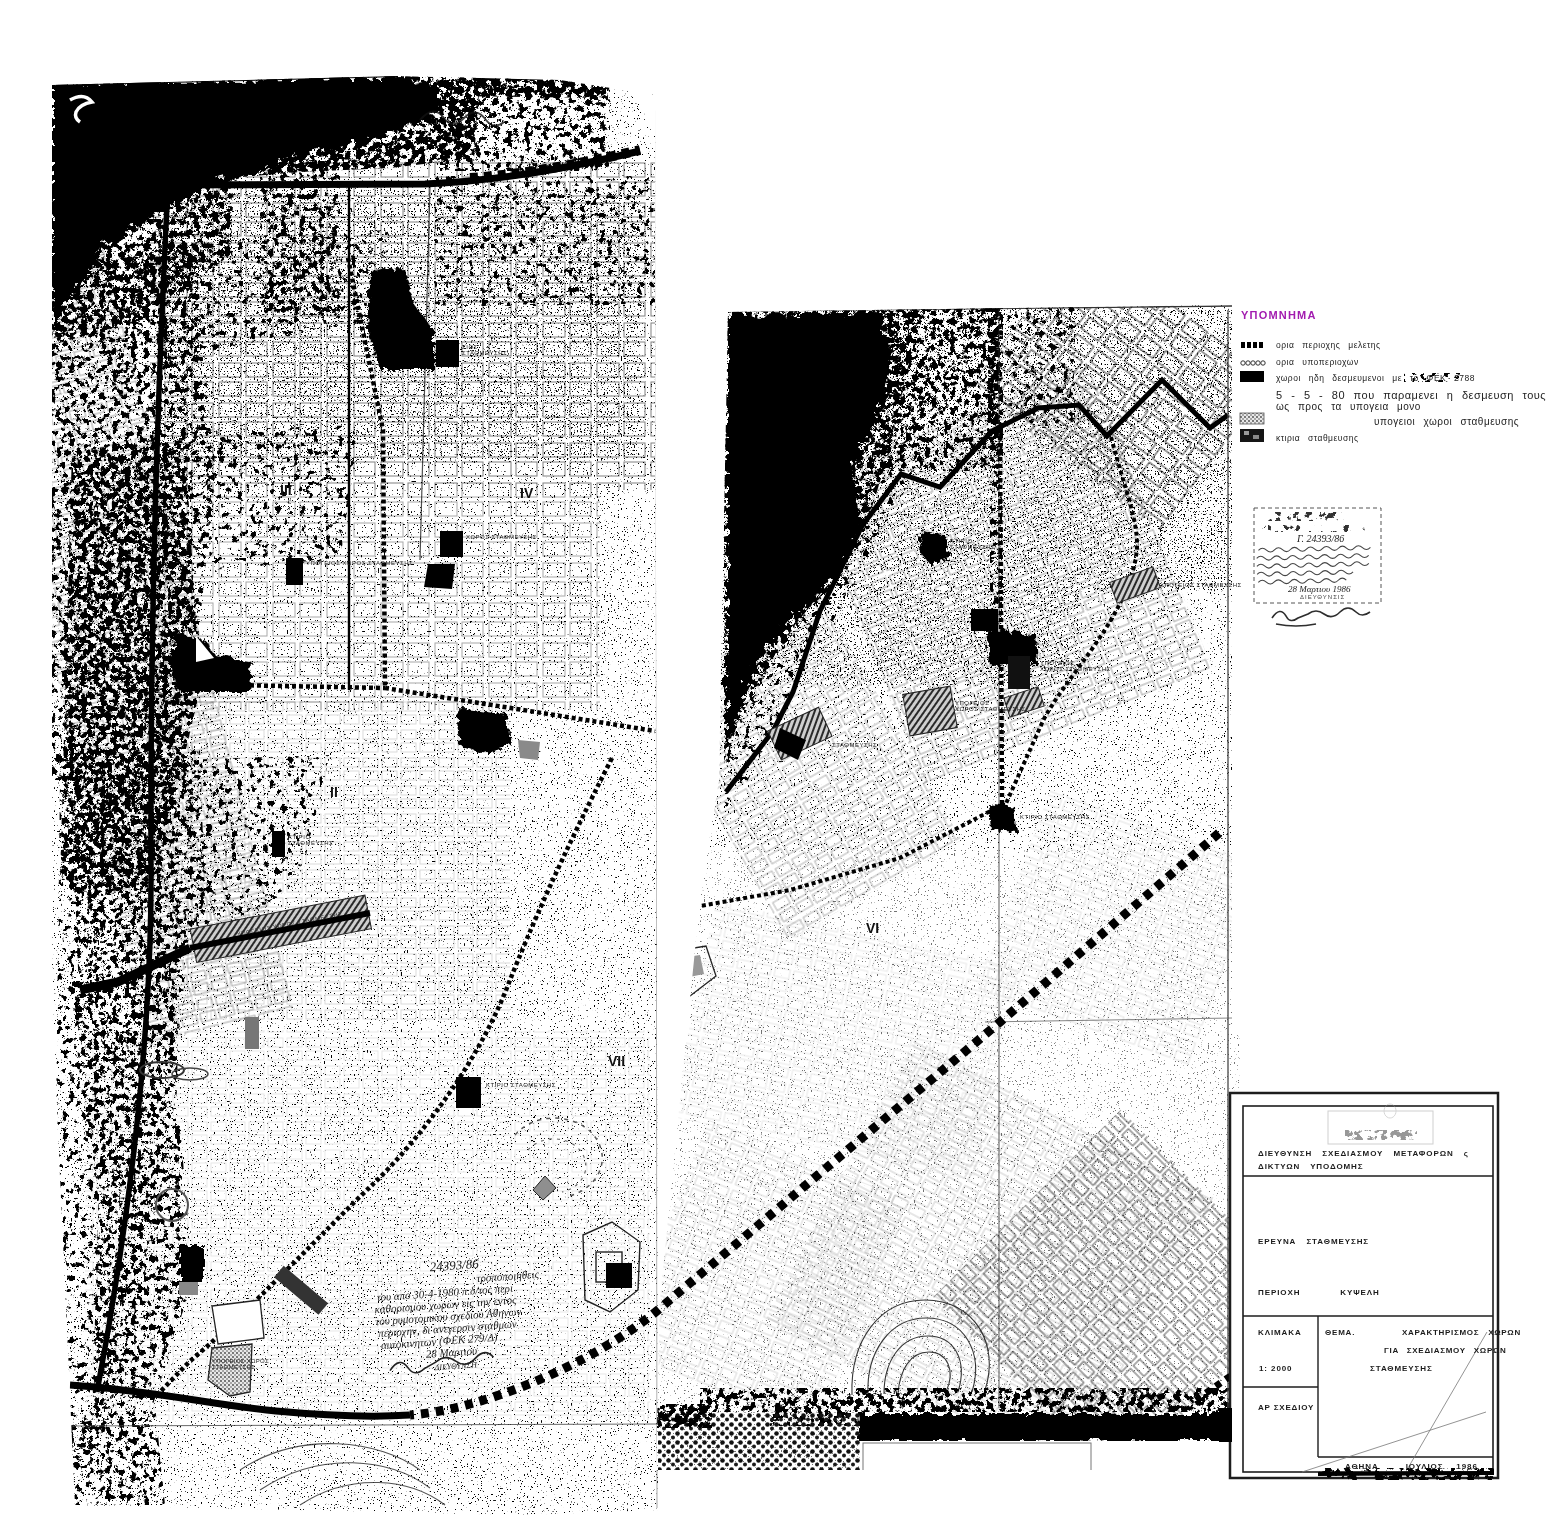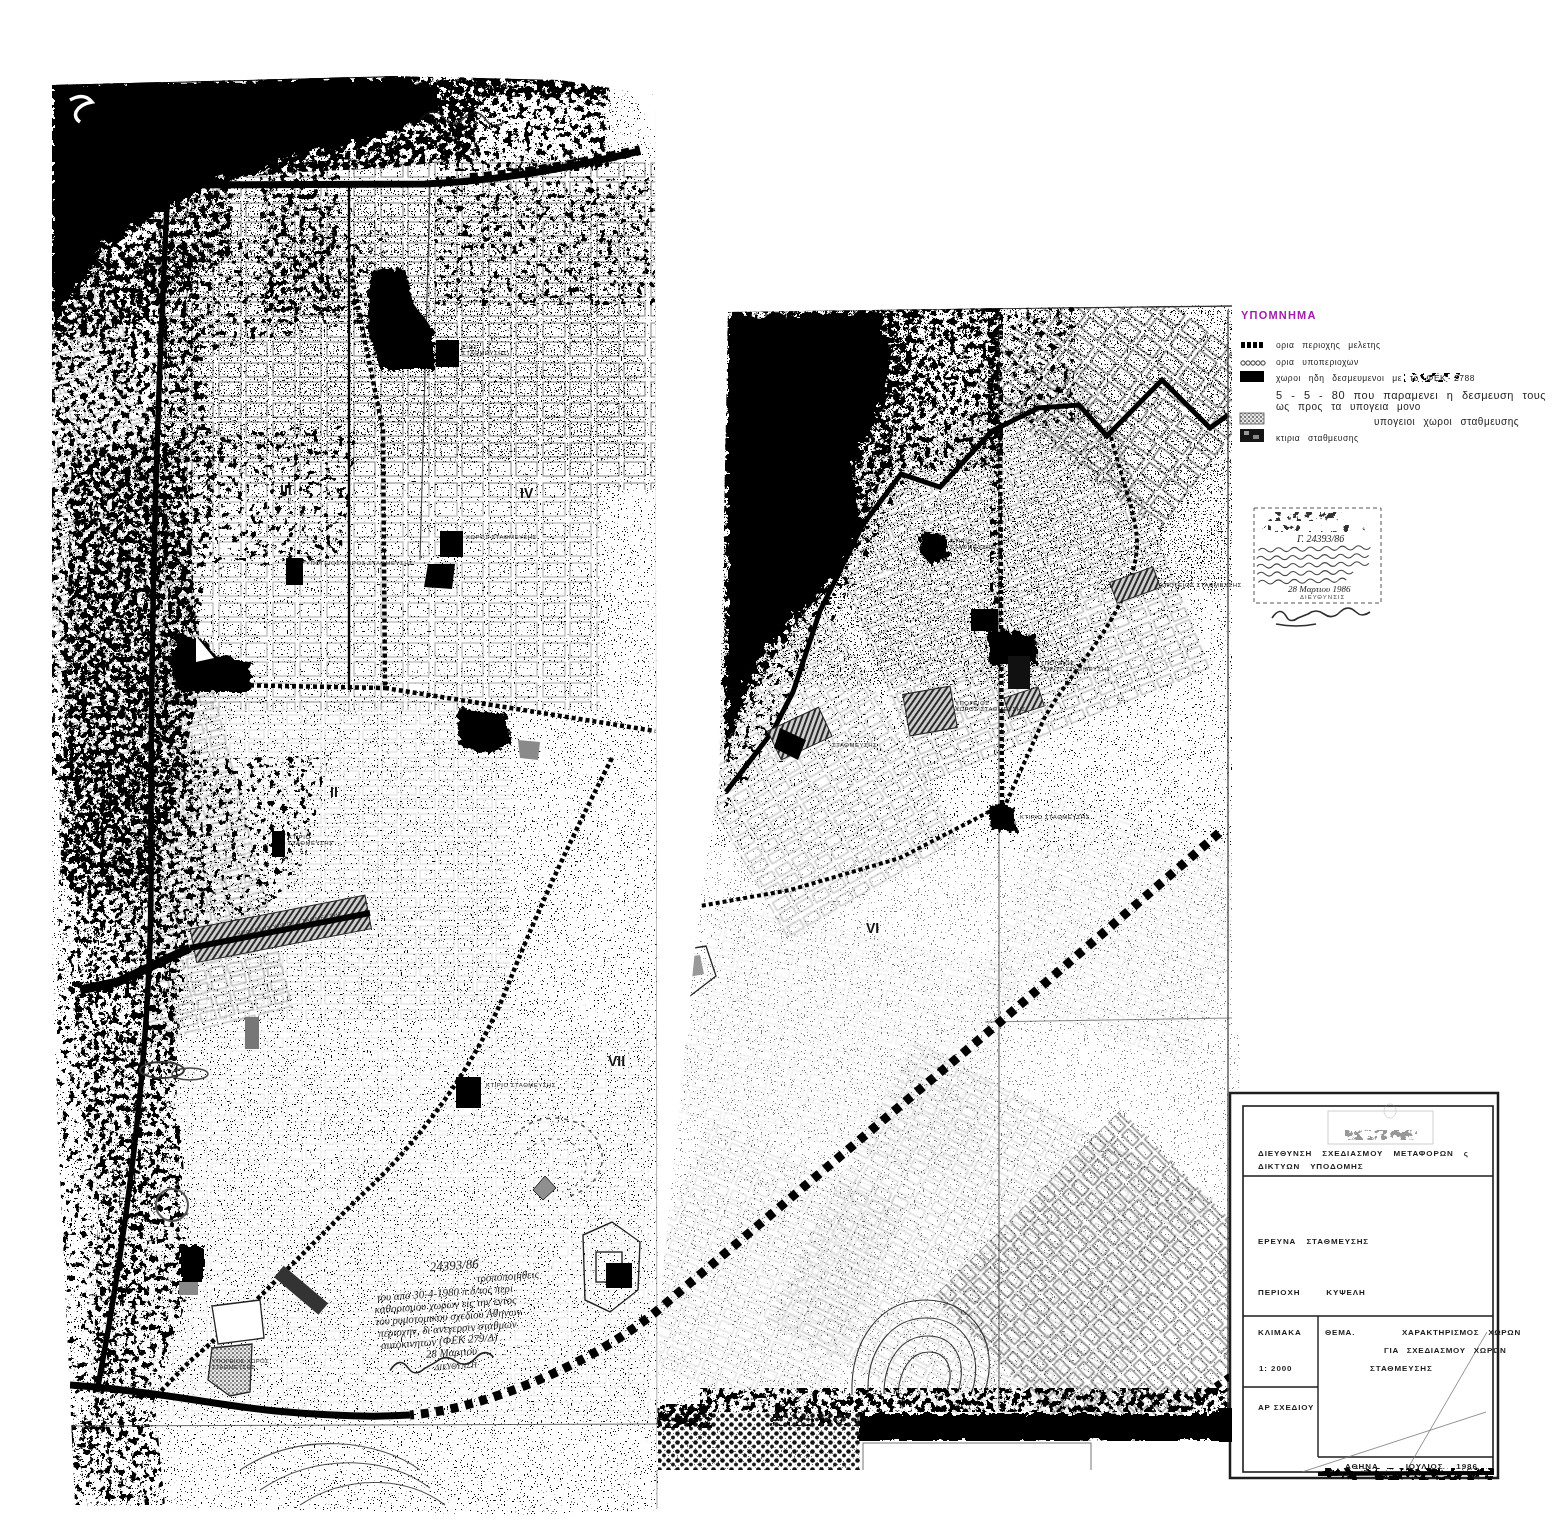--- a/index.html
+++ b/index.html
@@ -524,21 +524,21 @@
 <div class="t" style="left:1288px;top:584px;font-size:9px;font-style:italic;font-family:'Liberation Serif',serif;color:#222;">28 Μαρτιου 1986</div>
 
 <div class="t" style="left:1300px;top:594px;font-size:6px;letter-spacing:1px;color:#444;">ΔΙΕΥΘΥΝΣΙΣ</div>
 
 <div class="t" style="left:1258px;top:1149px;font-size:8px;font-weight:bold;letter-spacing:0.9px;word-spacing:7px;color:#1b1b1b;">ΔΙΕΥΘΥΝΣΗ ΣΧΕΔΙΑΣΜΟΥ ΜΕΤΑΦΟΡΩΝ ς</div>
 
 <div class="t" style="left:1258px;top:1162px;font-size:8px;font-weight:bold;letter-spacing:0.9px;word-spacing:7px;color:#1b1b1b;text-align:center;">ΔΙΚΤΥΩΝ ΥΠΟΔΟΜΗΣ</div>
 
 <div class="t" style="left:1258px;top:1209px;font-size:8px;font-weight:bold;letter-spacing:0.9px;word-spacing:7px;color:#1b1b1b;margin-top:28px;">ΕΡΕΥΝΑ ΣΤΑΘΜΕΥΣΗΣ</div>
 
-<div class="t" style="left:1258px;top:1288px;font-size:8px;font-weight:bold;letter-spacing:0.9px;color:#1b1b1b;">ΠΕΡΙΟΧΗ<span style="padding-left:26px;">ΚΥΨΕΛΗ</span></div>
+<div class="t" style="left:1258px;top:1288px;font-size:8px;font-weight:bold;letter-spacing:0.9px;color:#1b1b1b;">ΠΕΡΙΟΧΗ<span style="padding-left:40px;">ΚΥΨΕΛΗ</span></div>
 
 <div class="t" style="left:1258px;top:1328px;font-size:8px;font-weight:bold;letter-spacing:0.9px;color:#1b1b1b;">ΚΛΙΜΑΚΑ</div>
 
 <div class="t" style="left:1259px;top:1364px;font-size:8px;font-weight:bold;letter-spacing:0.9px;color:#1b1b1b;">1: 2000</div>
 
 <div class="t" style="left:1258px;top:1403px;font-size:8px;font-weight:bold;letter-spacing:0.8px;color:#1b1b1b;">ΑΡ ΣΧΕΔΙΟΥ</div>
 
 <div class="t" style="left:1325px;top:1328px;font-size:8px;font-weight:bold;letter-spacing:0.8px;color:#1b1b1b;">ΘΕΜΑ.</div>
 
 <div class="t" style="left:1370px;top:1328px;font-size:8px;font-weight:bold;letter-spacing:0.7px;word-spacing:6px;color:#1b1b1b;margin-left:32px;">ΧΑΡΑΚΤΗΡΙΣΜΟΣ ΧΩΡΩΝ</div>

